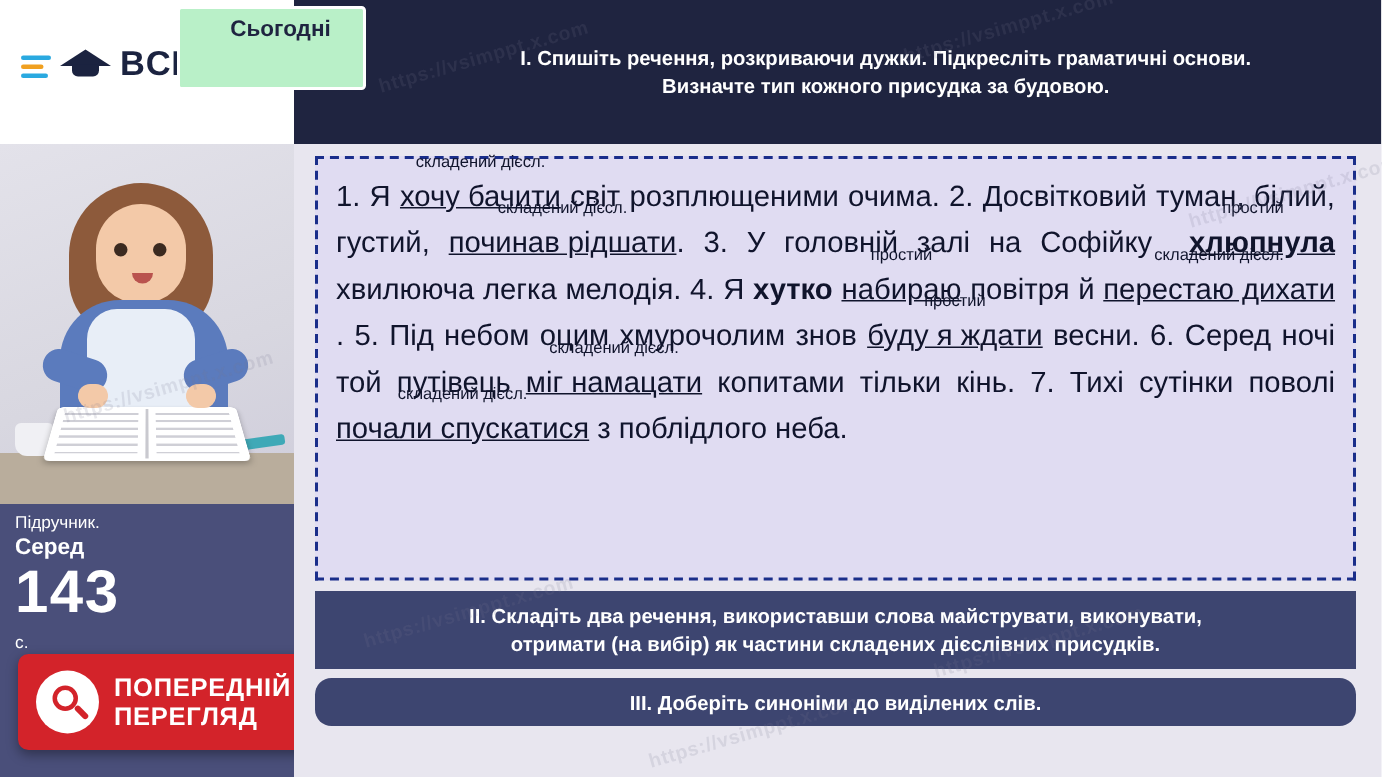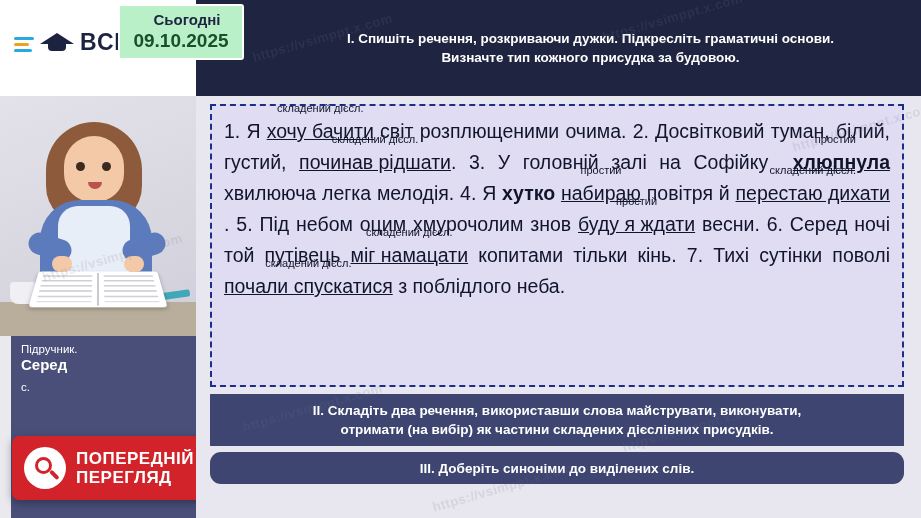--- a/index.html
+++ b/index.html
@@ -134,21 +134,21 @@
   .book-lines2{position:absolute;left:70px;top:6px;width:52px;height:36px;background:
     repeating-linear-gradient(to bottom,#cfcfd6 0 2px,transparent 2px 7px);}
   .desk{
     position:absolute;left:0;top:206px;width:196px;height:34px;background:#b9ad9c;
   }
   .pencil{position:absolute;left:150px;top:196px;width:40px;height:7px;background:#3fa9b7;border-radius:2px;transform:rotate(-8deg);}
   .cup{position:absolute;left:10px;top:186px;width:26px;height:22px;background:#f0f0f4;border-radius:4px 4px 8px 8px;}
 
   .pidruchnyk {
     position: absolute;
-    left: 11px;
+    left: 0;
     top: 336px;
     width: 196px;
     height: 182px;
     background: #4a4f7a;
     color: #ffffff;
     padding: 6px 10px 0 10px;
     box-sizing: border-box;
   }
   .pidruchnyk .p1 { font-size: 11.5px; line-height: 14px; }
   .pidruchnyk .p2 { font-size: 15px; font-weight: bold; line-height: 18px; }
@@ -357,20 +357,21 @@
           <span class="book-lines"></span>
           <span class="book-lines2"></span>
         </div>
       <div class="g-hand-l"></div>
       <div class="g-hand-r"></div>
     </div>
 
     <div class="pidruchnyk">
       <div class="p1">Підручник.</div>
       <div class="p2">Серед</div>
+      <div class="num">143</div>
       <div class="p3">с.</div>
     </div>
 
     <div class="preview">
       <div class="mag"></div>
       <div class="ptext">
         <div>ПОПЕРЕДНІЙ</div>
         <div>ПЕРЕГЛЯД</div>
       </div>
     </div>
@@ -378,21 +379,20 @@
 
   <div class="header">
     <div class="header-text">
       <div>I. Спишіть речення, розкриваючи дужки. Підкресліть граматичні основи.</div>
       <div>Визначте тип кожного присудка за будовою.</div>
     </div>
   </div>
 
   <div class="date-chip">
     <div class="d1">Сьогодні</div>
-    <div class="d2">09.10.2025</div>
   </div>
 
   <div class="body-area">
 
     <div class="task-box">
       <div class="sentences" id="sentences"><span>1. Я </span><span class="marked"><span class="tag">складений дієсл.</span><span class="u">хочу бачити</span></span><span> світ розплющеними очима. 2. Досвітковий туман, білий, густий, </span><span class="marked"><span class="tag">складений дієсл.</span><span class="u">починав рідшати</span></span><span>. 3. У головній залі на Софійку </span><span class="marked"><span class="tag">простий</span><span class="ub">хлюпнула</span></span><span> хвилююча легка мелодія. 4. Я </span><span class="b">хутко</span><span> </span><span class="marked"><span class="tag">простий</span><span class="u">набираю</span></span><span> повітря й </span><span class="marked"><span class="tag">складений дієсл.</span><span class="u">перестаю дихати</span></span><span>. 5. Під небом оцим хмурочолим знов </span><span class="marked"><span class="tag">простий</span><span class="u">буду я ждати</span></span><span> весни. 6. Серед ночі той путівець </span><span class="marked"><span class="tag">складений дієсл.</span><span class="u">міг намацати</span></span><span> копитами тільки кінь. 7. Тихі сутінки поволі </span><span class="marked"><span class="tag">складений дієсл.</span><span class="u">почали спускатися</span></span><span> з поблідлого неба.</span></div>
     </div>
 
     <div class="band band-2">
       <div>

